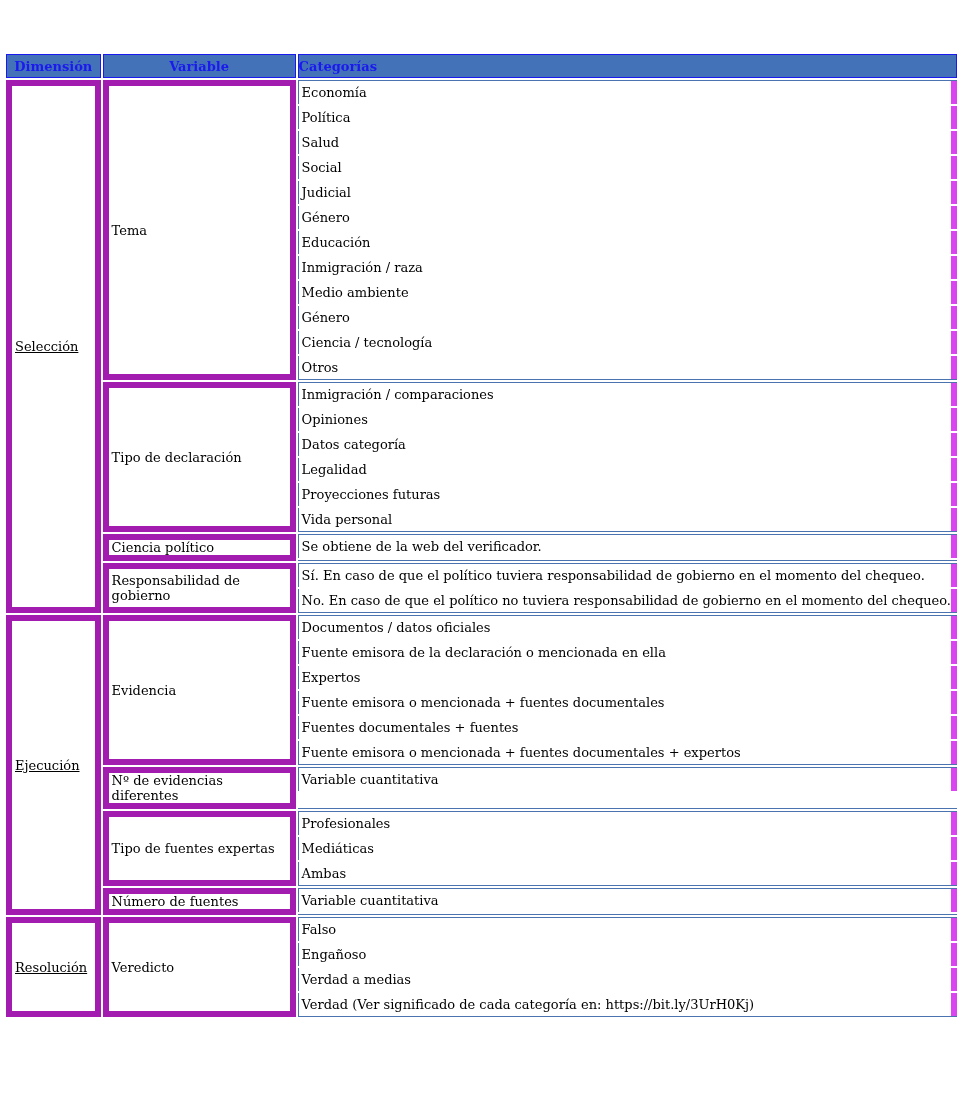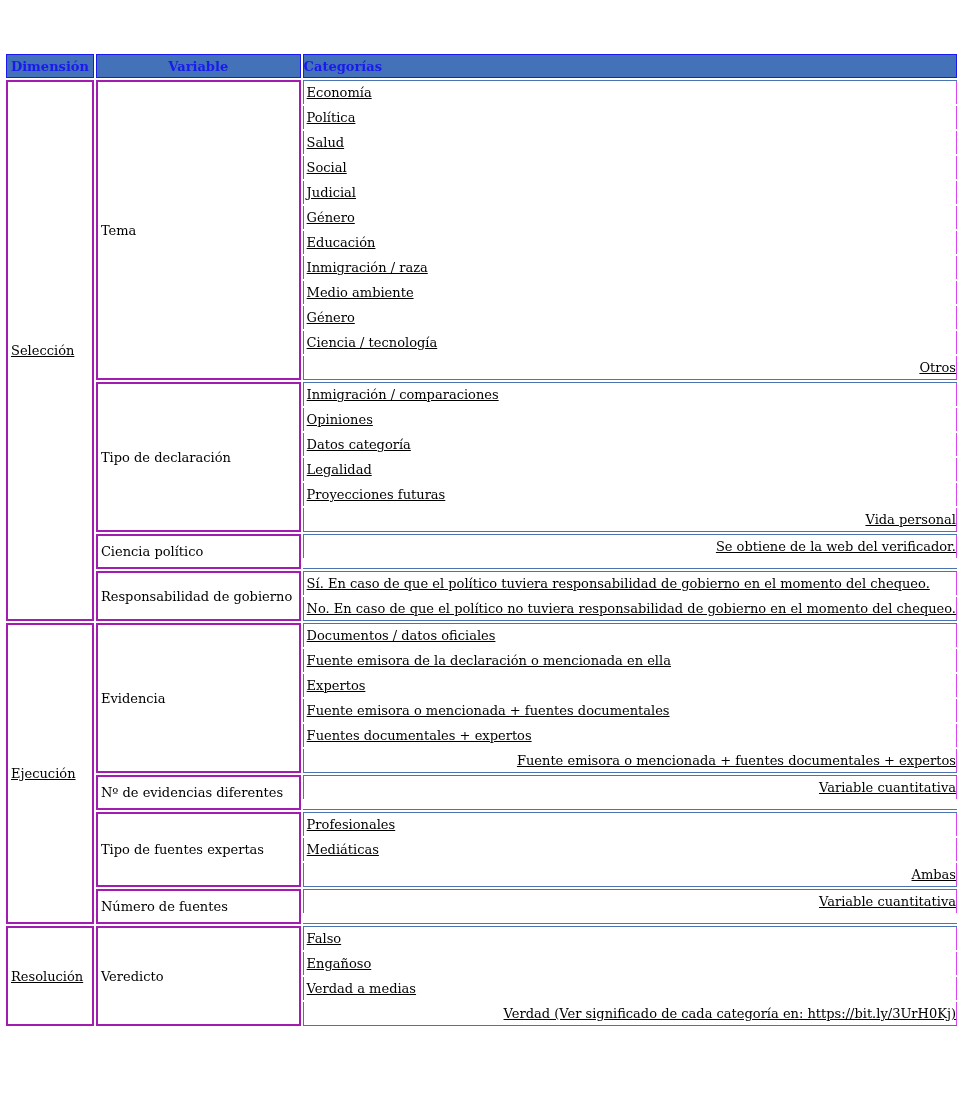--- a/index.html
+++ b/index.html
@@ -2,26 +2,26 @@
 <html><head>
 <meta charset="utf-8">
 <style>
   html, body { margin: 0; padding: 0; background: #ffffff; }
   body { width: 962px; height: 1106px; position: relative; overflow: hidden;
          font-family: "DejaVu Serif", "Liberation Serif", serif; font-size: 13px; color: #000; }
   table.main { position: absolute; left: 4px; top: 4px; border-collapse: separate; border-spacing: 2px; width: 955px; margin-top: 48px; }
   th { background: #4472b8; color: #1a1aee; font-weight: bold; font-size: 13px;
        border: 1px solid #1a1aee; height: 22px; padding: 0; text-align: center; }
   th.cat-h { text-align: left; }
-  td { border: 2px solid #a21caf; padding: 8px 3px; vertical-align: middle; }
+  td { border: 6px solid #a21caf; padding: 0 3px; vertical-align: middle; }
   td.dim { width: 78px; text-decoration: underline; }
   td.var { width: 196px; }
   td.cats { padding: 0; vertical-align: top; border-left: none; border-right: none; border-top: 1px solid #4a73b0; border-bottom: 1px solid #4a73b0; }
-  .cat-item { height: 23px; line-height: 23px; margin-bottom: 2px; padding-left: 3px; border-left: 1px solid #4a73b0; border-right: 1px solid #d946ef; white-space: nowrap; text-decoration: underline; }
-  .cat-item:last-child { margin-bottom: 0; text-align: right; }
+  .cat-item { height: 23px; line-height: 23px; margin-bottom: 2px; padding-left: 3px; border-left: 1px solid #4a73b0; border-right: 6px solid #d946ef; white-space: nowrap; }
+  .cat-item:last-child { margin-bottom: 0; }
 </style>
 </head>
 <body>
 
 <table class="main">
   <thead>
     <tr>
       <th>Dimensión</th>
       <th>Variable</th>
       <th class="cat-h">Categorías</th>
@@ -71,21 +71,21 @@
         </td>
       </tr>
       <tr>
         <td class="dim" rowspan="4">Ejecución</td>
         <td class="var">Evidencia</td>
         <td class="cats">
           <div class="cat-item">Documentos / datos oficiales</div>
           <div class="cat-item">Fuente emisora de la declaración o mencionada en ella</div>
           <div class="cat-item">Expertos</div>
           <div class="cat-item">Fuente emisora o mencionada + fuentes documentales</div>
-          <div class="cat-item">Fuentes documentales + expertos</div>
+          <div class="cat-item">Fuentes documentales + fuentes</div>
           <div class="cat-item">Fuente emisora o mencionada + fuentes documentales + expertos</div>
         </td>
       </tr>
       <tr>
         <td class="var">Nº de evidencias diferentes</td>
         <td class="cats">
           <div class="cat-item">Variable cuantitativa</div>
         </td>
       </tr>
       <tr>

